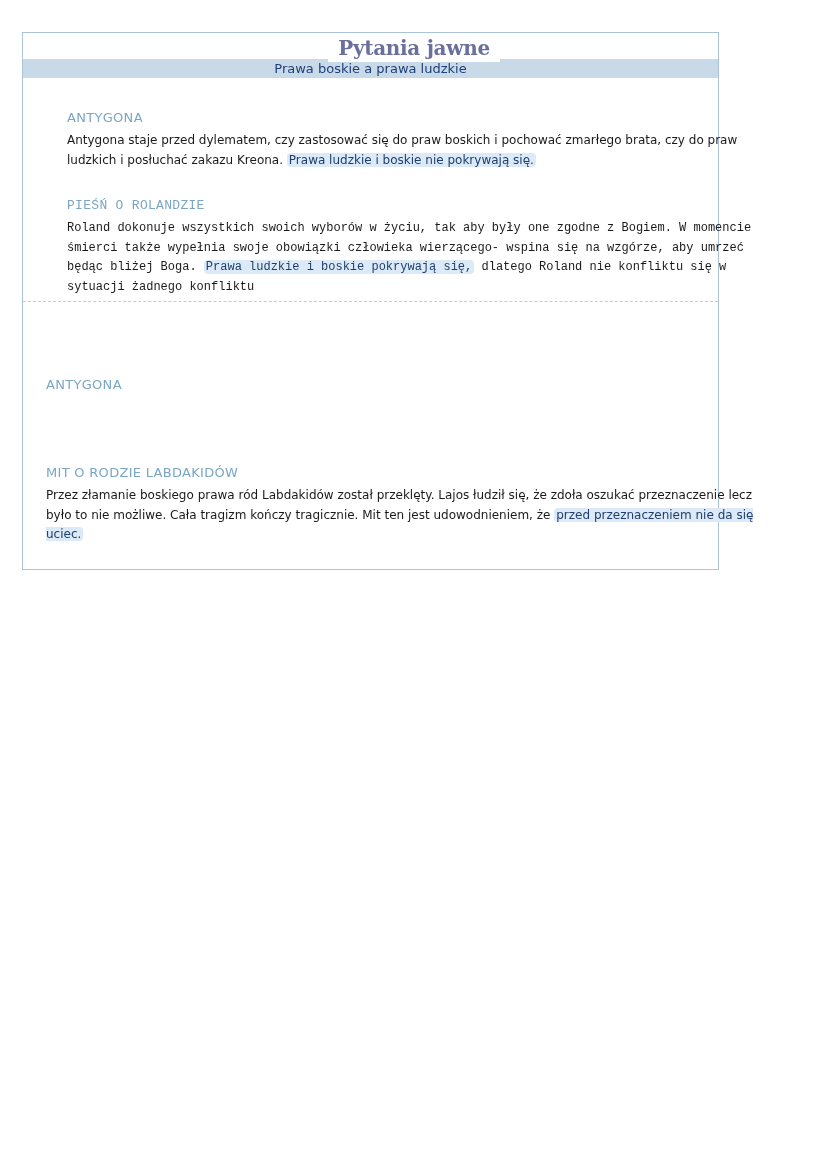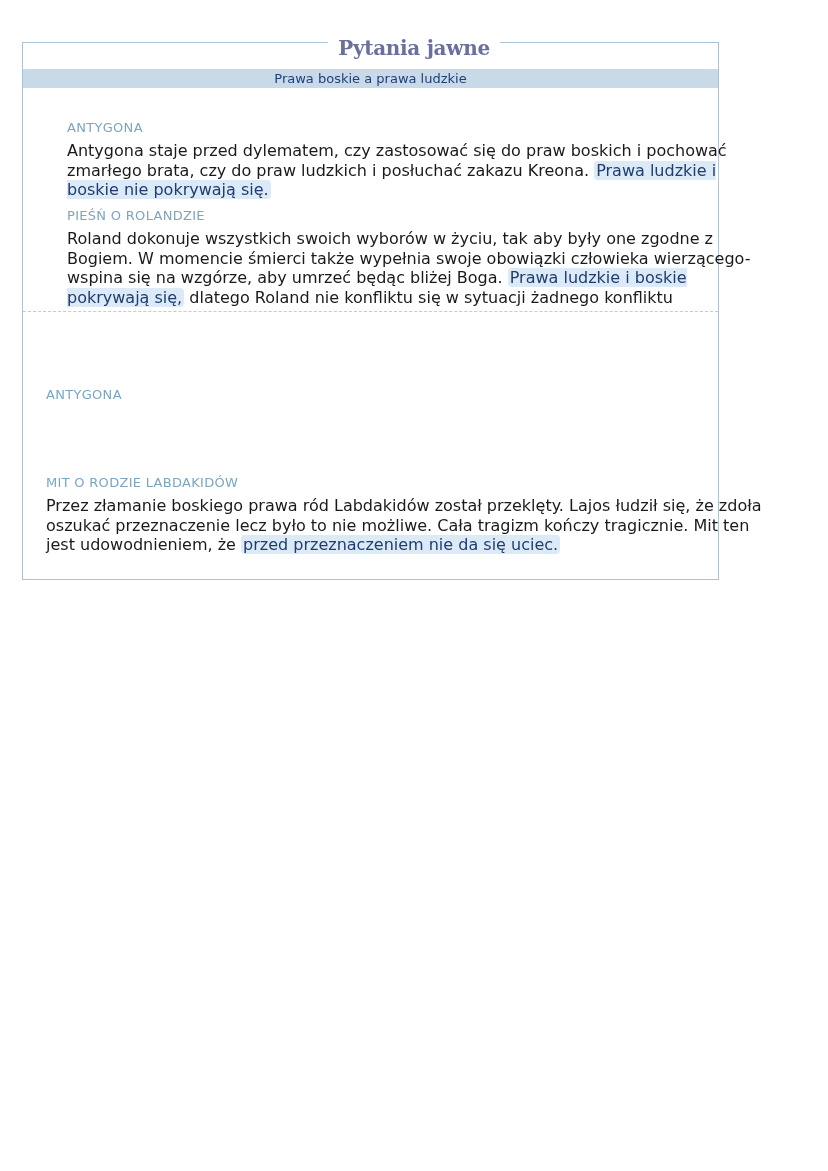--- a/index.html
+++ b/index.html
@@ -30,21 +30,21 @@
       font-family: "DejaVu Serif", serif;
       font-weight: bold;
       font-size: 20px;
       color: #6a6f9e;
       letter-spacing: -0.3px;
       line-height: 28px;
     }
     .frame {
       position: absolute;
       left: 22px;
-      top: 42px;
+      top: 32px;
       width: 697px;
       height: 538px;
       border: 1.5px solid #a9c4d8;
       box-sizing: border-box;
     }
     .band {
       position: absolute;
       left: 0;
       width: 100%;
       height: 19px;
@@ -71,30 +71,30 @@
     .entry h3 {
       margin: 0 0 6px 0;
       font-weight: normal;
       font-size: 13px;
       color: #7aa6c4;
       letter-spacing: 0.3px;
     }
     .entry p {
       margin: 0;
       line-height: 19.5px;
-      font-size: 16px;
+      font-size: 12px;
     }
     .hl {
       background: #dbeaf6;
       color: #1f3d6e;
       border-radius: 4px;
       padding: 0 2px;
     }
     .e1 { left: 44px; top: 77px; width: 690px; }
-    .e2 { left: 44px; top: 165px; width: 700px; }
+    .e2 { left: 44px; top: 165px; width: 700px; font-family: Liberation Mono, monospace; }
     .e3 { left: 23px; top: 344px; width: 720px; }
     .e4 { left: 23px; top: 432px; width: 720px; }
   </style>
 </head>
 <body>
 
 <div class="page-title-wrap">
   <span class="page-title">Pytania jawne</span>
 </div>
 

